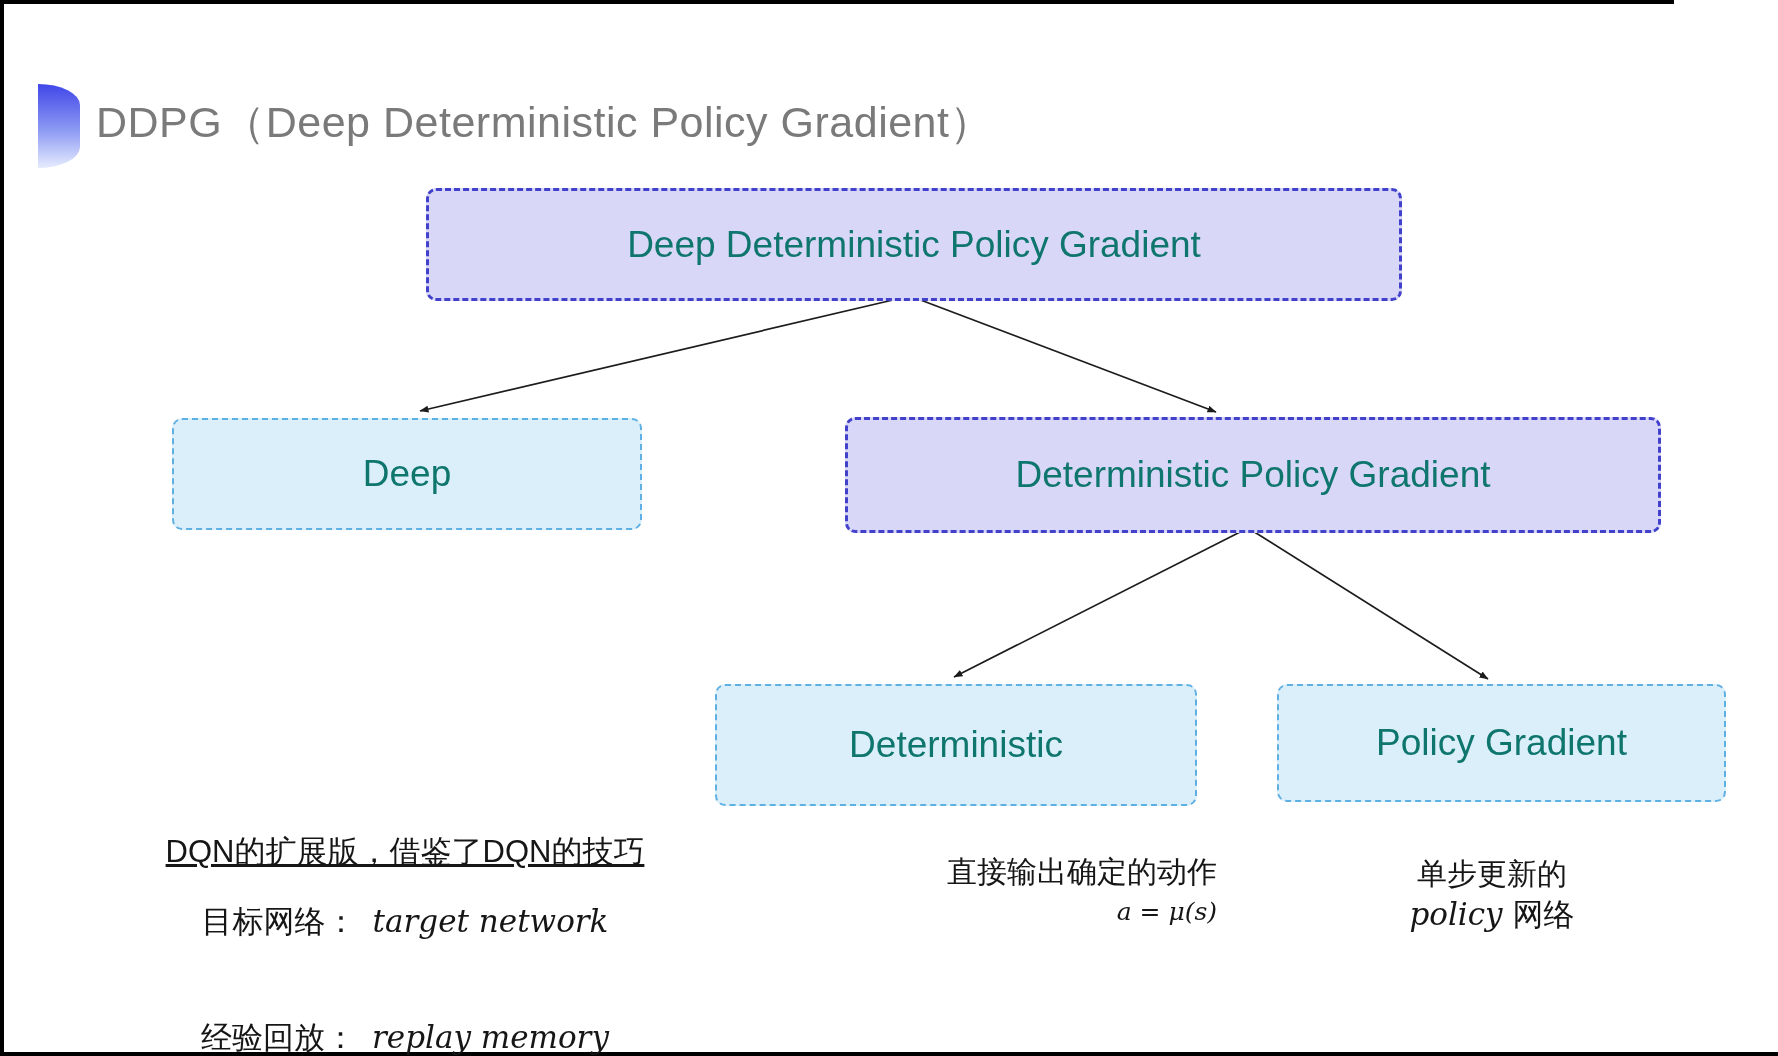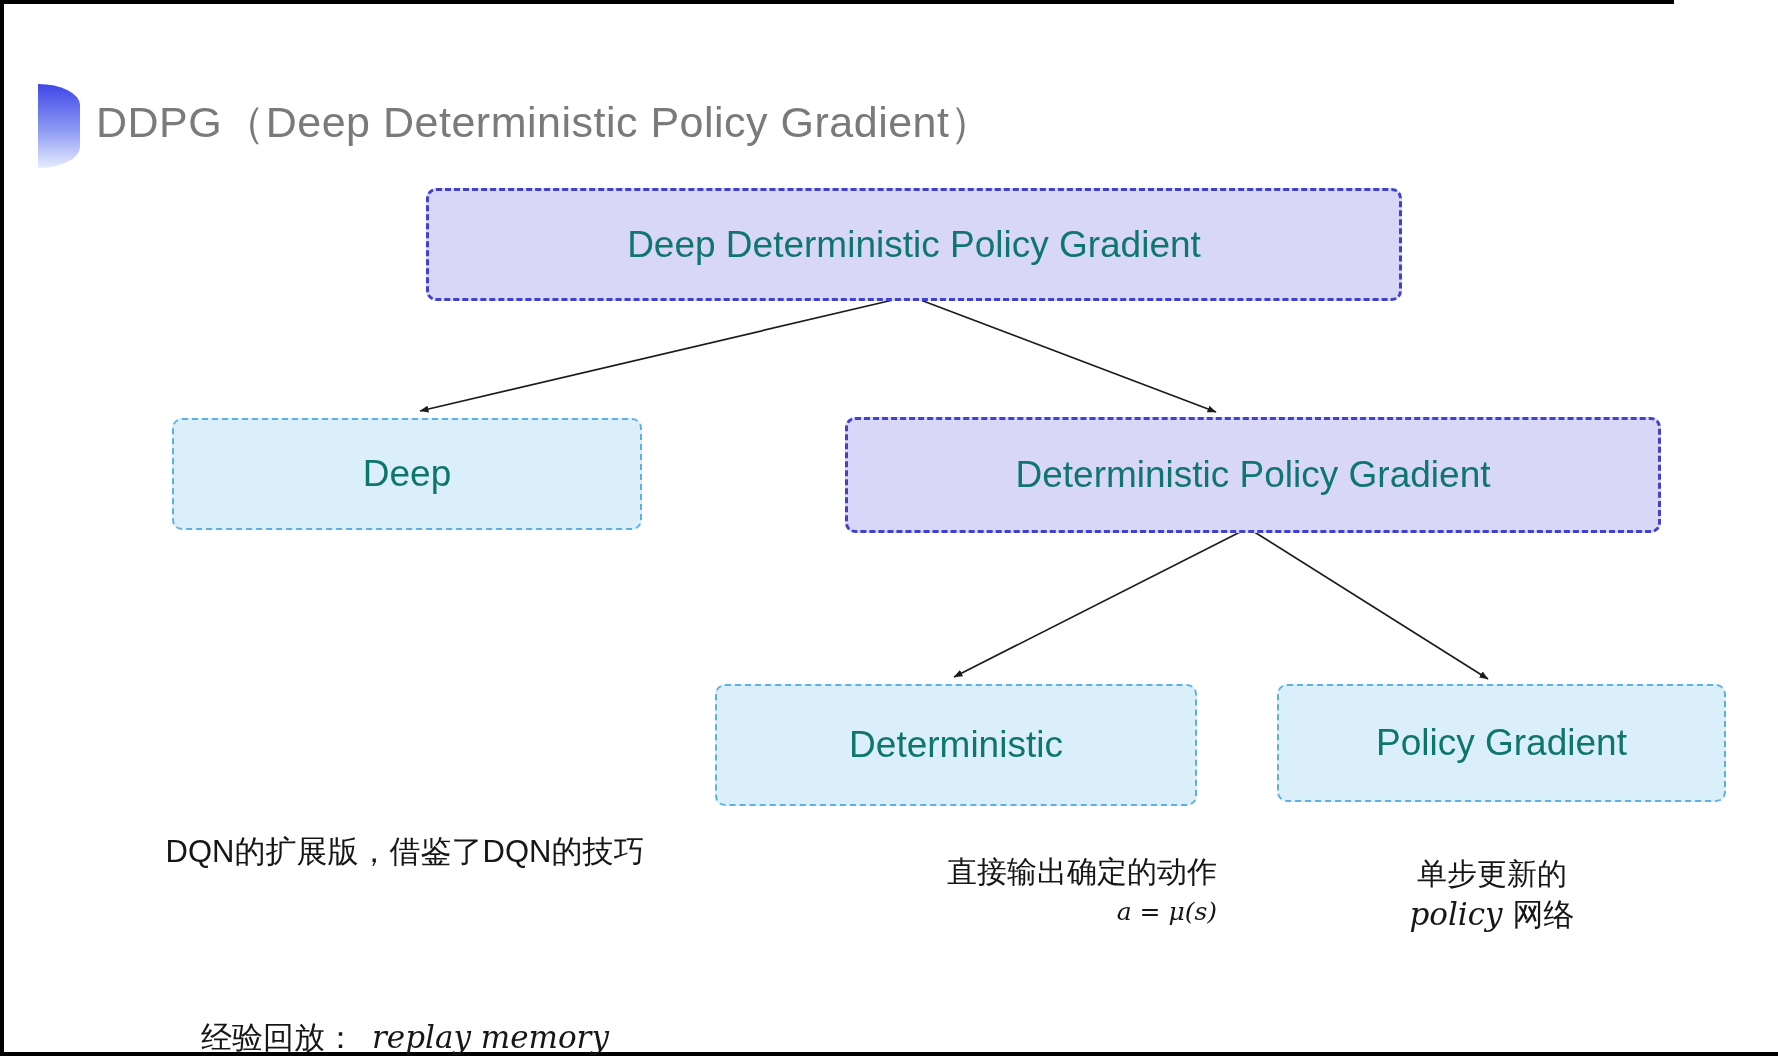--- a/index.html
+++ b/index.html
@@ -33,21 +33,21 @@
   .node-deep{left:172px;top:418px;width:466px;height:108px;}
   .node-dpg{left:845px;top:417px;width:810px;height:110px;}
   .node-det{left:715px;top:684px;width:478px;height:118px;}
   .node-pg{left:1277px;top:684px;width:445px;height:114px;}
 
   
   .note-line{position:absolute;text-align:center;color:#161616;font-weight:500;
     font-size:31px;line-height:38px;white-space:nowrap;}
   .serif-italic{font-family:"DejaVu Serif","Liberation Serif",serif;font-style:italic;font-weight:500;}
   .n1{left:110px;width:590px;}
-  .n1.l1{top:833px;}
+  .n1.l1{top:833px;text-decoration:underline;}
   .n1.l2{top:902px;}
   .n1.l3{top:970px;margin-top:48px;}
   .n2{left:757px;width:460px;text-align:right;}
   .n2.l1{top:853px;font-size:30px;}
   .n2.l2{top:893px;font-size:25px;}
   .n3{left:1267px;width:450px;}
   .n3.l1{top:855px;font-size:30px;}
   .n3.l2{top:895px;font-size:31px;}
   .gap-left{margin-left:16px;}
   .gap-small{margin-left:10px;}
@@ -90,20 +90,23 @@
 
   <div class="node cyan node-det">
     <span>Deterministic</span>
   </div>
 
   <div class="node cyan node-pg">
     <span>Policy Gradient</span>
   </div>
 
   <div class="note-line n1 l1">DQN的扩展版，借鉴了DQN的技巧</div>
+  <div class="note-line n1 l2">
+    <span>目标网络：</span><span class="serif-italic gap-left">target network</span>
+  </div>
   <div class="note-line n1 l3">
     <span>经验回放：</span><span class="serif-italic gap-left">replay memory</span>
   </div>
 
   <div class="note-line n2 l1">直接输出确定的动作</div>
   <div class="note-line n2 l2 serif-italic">a = μ(s)</div>
 
   <div class="note-line n3 l1">单步更新的</div>
   <div class="note-line n3 l2">
     <span class="serif-italic">policy</span><span class="gap-small">网络</span>

